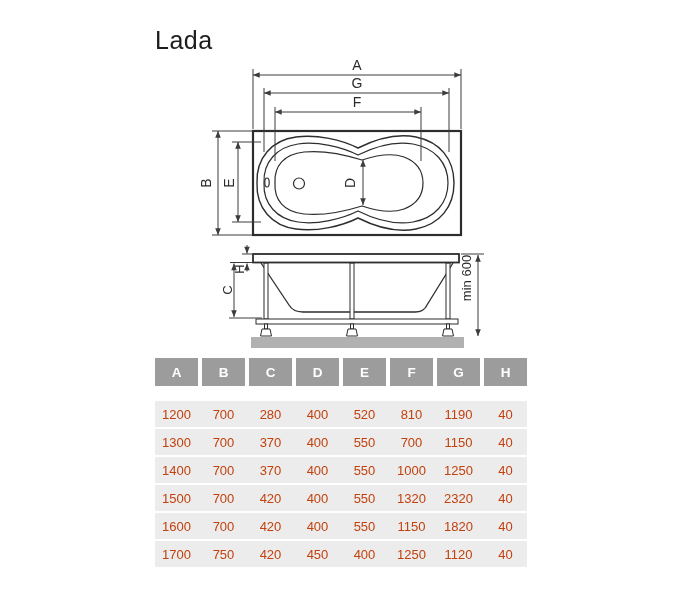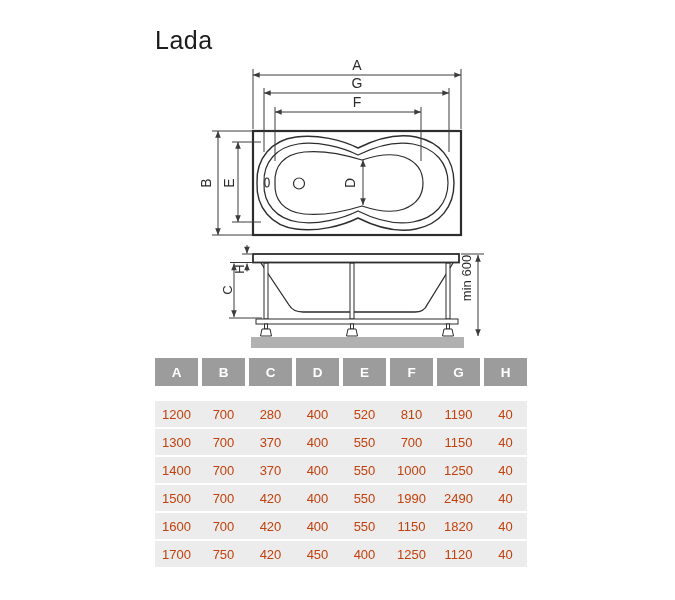--- a/index.html
+++ b/index.html
@@ -164,22 +164,22 @@
       <div class="td">1000</div>
       <div class="td">1250</div>
       <div class="td">40</div>
     </div>
     <div class="trow">
       <div class="td">1500</div>
       <div class="td">700</div>
       <div class="td">420</div>
       <div class="td">400</div>
       <div class="td">550</div>
-      <div class="td">1990</div>
-      <div class="td">2490</div>
+      <div class="td">1320</div>
+      <div class="td">2320</div>
       <div class="td">40</div>
     </div>
     <div class="trow">
       <div class="td">1600</div>
       <div class="td">700</div>
       <div class="td">420</div>
       <div class="td">400</div>
       <div class="td">550</div>
       <div class="td">1150</div>
       <div class="td">1820</div>

